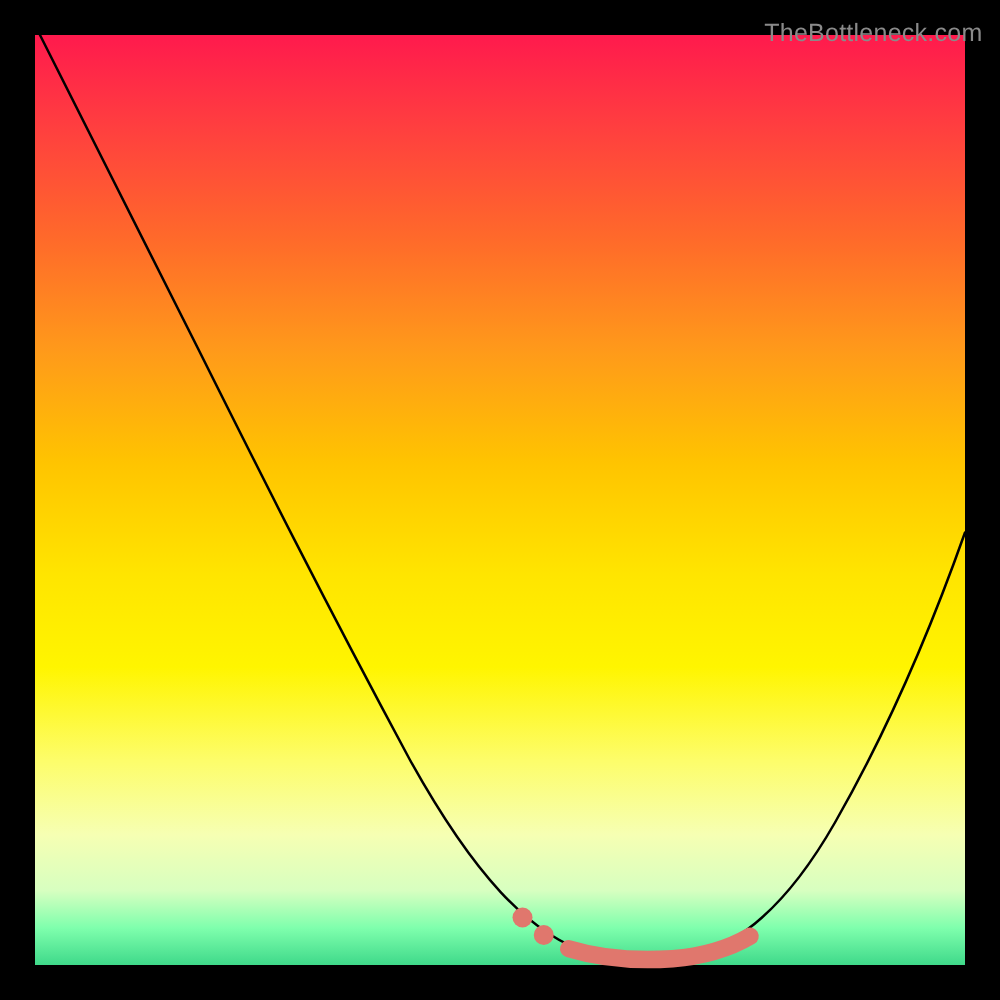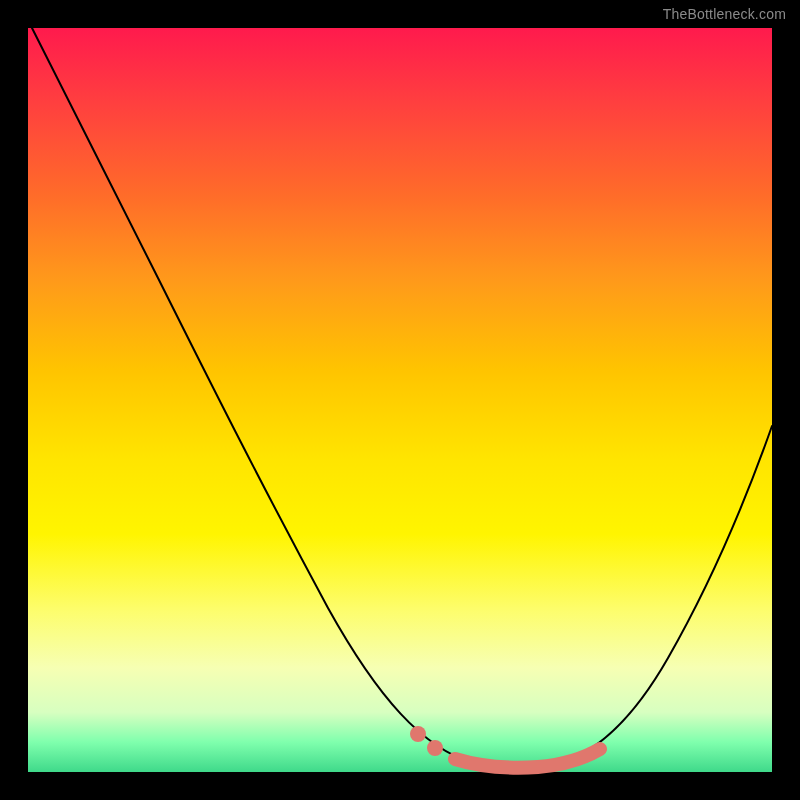--- a/index.html
+++ b/index.html
@@ -27,24 +27,24 @@
       #fff500 68%,
       #fdfd6a 78%,
       #f6ffb3 86%,
       #d7ffc0 92%,
       #7fffad 96%,
       #3fd98a 100%
     );
   }
   .watermark {
     position: absolute;
-    top: 6px;
+    top: 16px;
     right: 14px;
     color: #8a8a8a;
-    font-size: 14px;
+    font-size: 20px;
     letter-spacing: 0.2px;
     font-weight: 500;
     user-select: none;
   }
   svg.plot {
     position: absolute;
     left: 0;
     top: 0;
     width: 744px;
     height: 744px;

